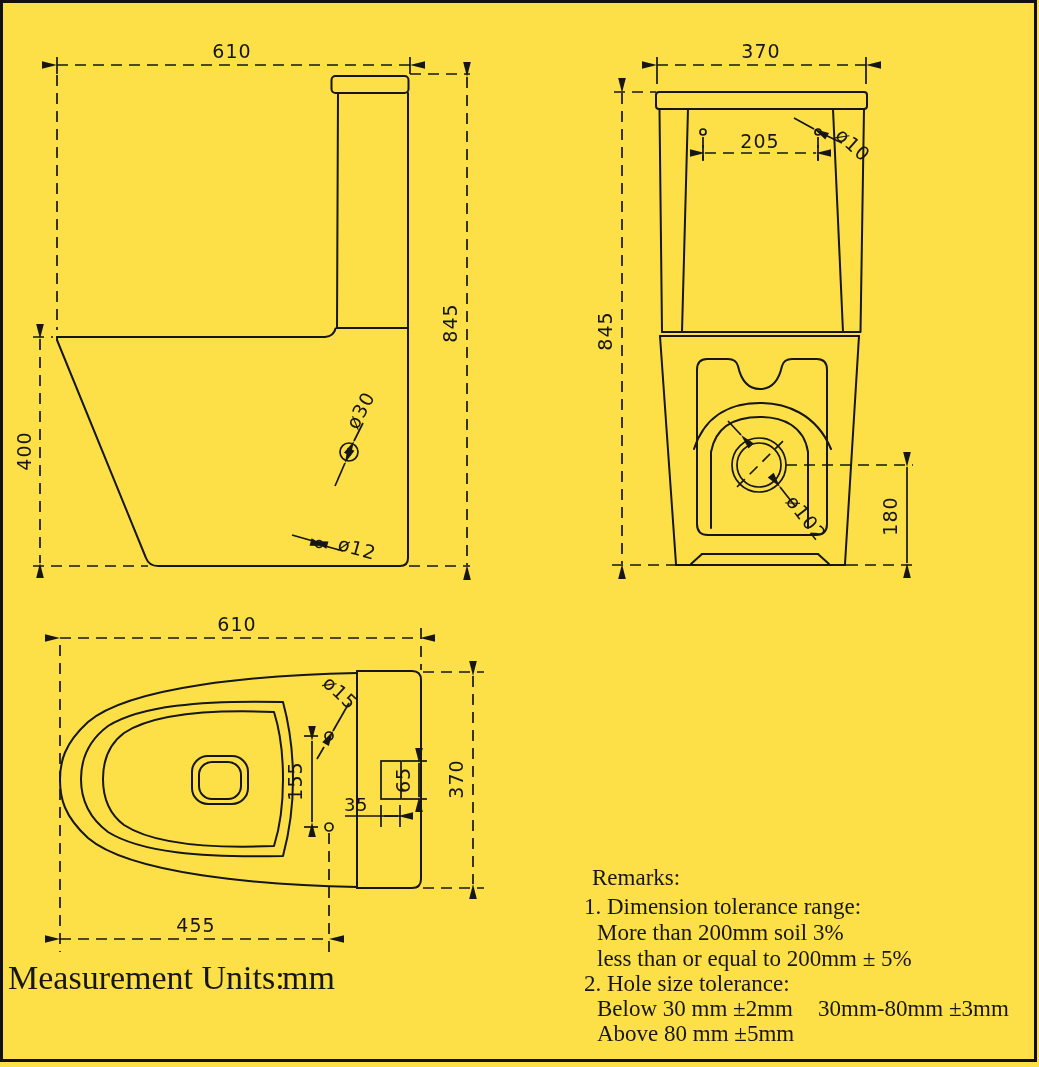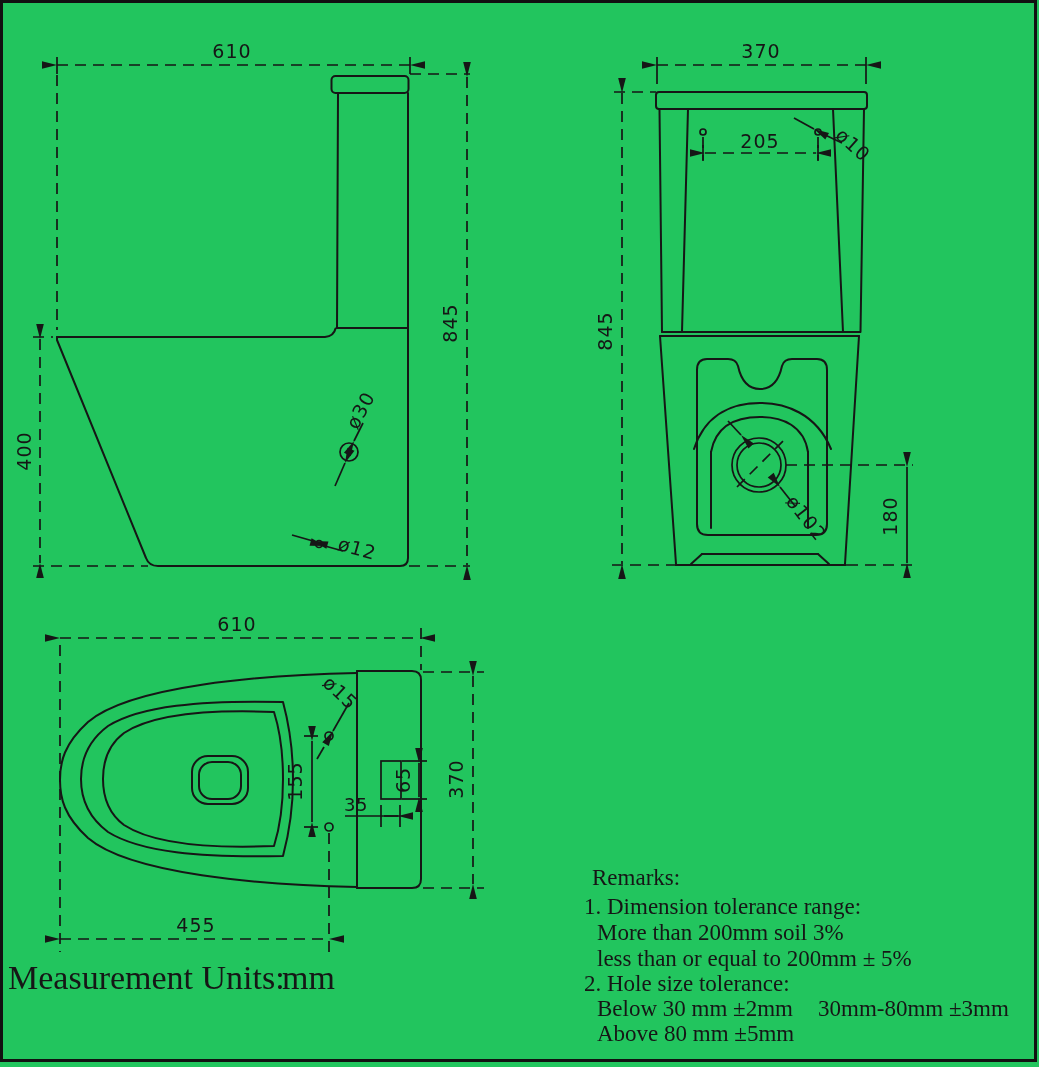--- a/index.html
+++ b/index.html
@@ -1,16 +1,16 @@
 <!DOCTYPE html>
 <html><head>
 <meta charset="utf-8">
 <style>
   html,body{margin:0;padding:0;background:#ffffff;}
-  .page{position:relative;width:1039px;height:1067px;background:#22c55e;overflow:hidden;}
+  .page{position:relative;width:1039px;height:1067px;background:#fde047;overflow:hidden;}
   svg{display:block;}
   
   .o{fill:none;stroke:#161616;stroke-width:2;stroke-linecap:round;stroke-linejoin:round;}
   .s{fill:none;stroke:#161616;stroke-width:1.7;}
   .d{fill:none;stroke:#161616;stroke-width:1.7;stroke-dasharray:11 7;}
   .arrfill{fill:#161616;stroke:none;}
   text{fill:#161616;}
   .dim{font-family:"DejaVu Sans",sans-serif;font-size:19px;letter-spacing:1px;text-anchor:middle;}
   .dim-sm{font-family:"DejaVu Sans",sans-serif;font-size:18px;letter-spacing:0.5px;text-anchor:middle;}
   .ser{font-family:"Liberation Serif","DejaVu Serif",serif;}

